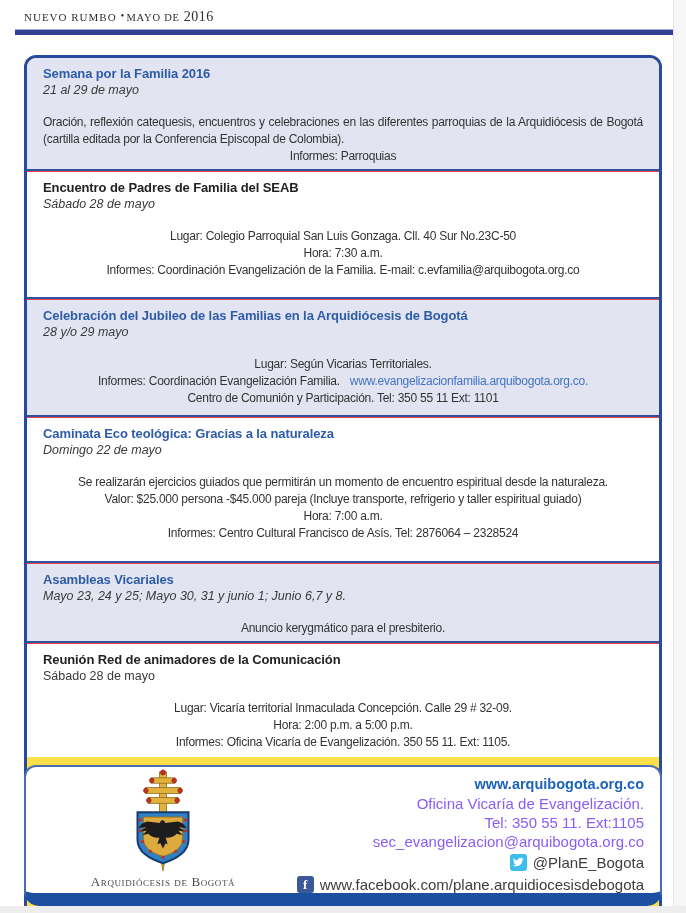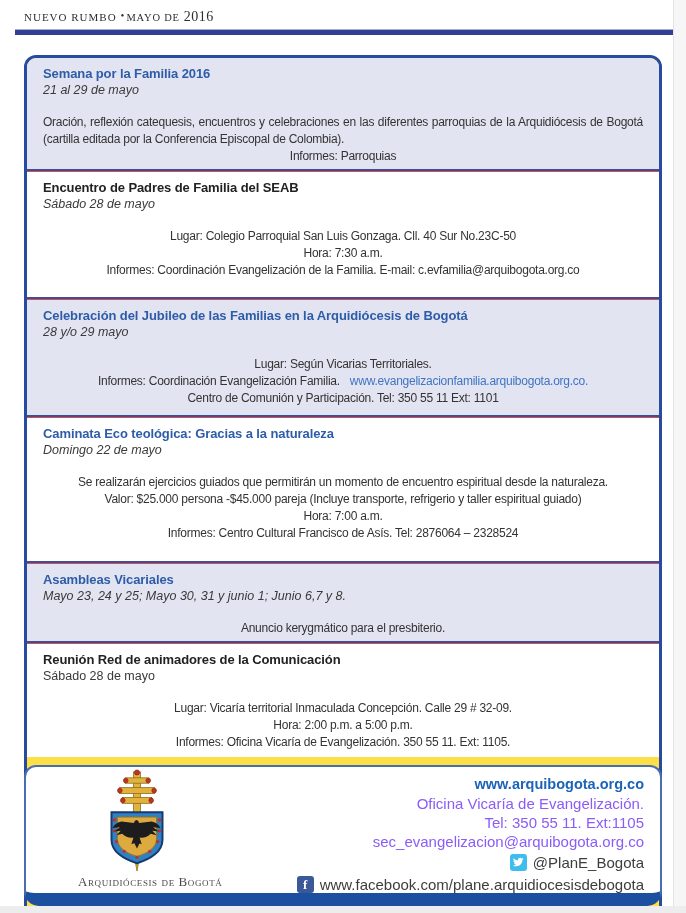--- a/index.html
+++ b/index.html
@@ -46,21 +46,21 @@
   .event-title.black{color:#222;}
   .event-date{font-size:12.5px;line-height:17px;color:#3a3a3a;}
   .event-date.italic{font-style:italic;}
   .event-body{margin-top:15px;}
   .event-line{font-size:12px;line-height:17px;color:#333;letter-spacing:-0.25px;text-align:center;}
   .event-line.justify{text-align:justify;}
   .seg-link{color:var(--link-blue);margin-left:10px;cursor:pointer;}
 
   
   .footer-box{position:absolute;left:24px;top:765px;width:638px;height:141px;background:#fff;border:2px solid #4a6cb0;border-bottom:13px solid var(--footer-bar);border-radius:12px 12px 15px 15px;}
-  .crest-wrap{position:absolute;left:52px;top:2px;width:170px;height:122px;display:flex;flex-direction:column;align-items:flex-start;justify-content:flex-start;}
+  .crest-wrap{position:absolute;left:52px;top:2px;width:170px;height:122px;display:flex;flex-direction:column;align-items:center;justify-content:flex-start;}
   .crest-wrap svg{display:block;}
   .org-name{margin-top:1px;font-family:"Liberation Serif",serif;font-variant:small-caps;font-size:13px;letter-spacing:0.6px;color:#4a4a4a;white-space:nowrap;}
   .footer-right{position:absolute;right:16px;top:7px;text-align:right;}
   .f-site{font-size:14.5px;line-height:20px;font-weight:bold;color:var(--site-blue);cursor:pointer;}
   .f-line{font-size:15px;line-height:19px;color:#8b5cf6;}
   .f-social{display:flex;justify-content:flex-end;align-items:center;gap:6px;height:22px;font-size:15px;color:#3d3d3d;cursor:pointer;}
   .icon-sq{width:17px;height:17px;border-radius:3px;display:flex;align-items:center;justify-content:center;flex:0 0 auto;}
   .icon-twitter{background:var(--twitter-blue);}
   .icon-facebook{background:var(--facebook-blue);color:#fff;font-weight:bold;font-size:13px;font-family:"Liberation Serif",serif;line-height:1;}
 </style>

